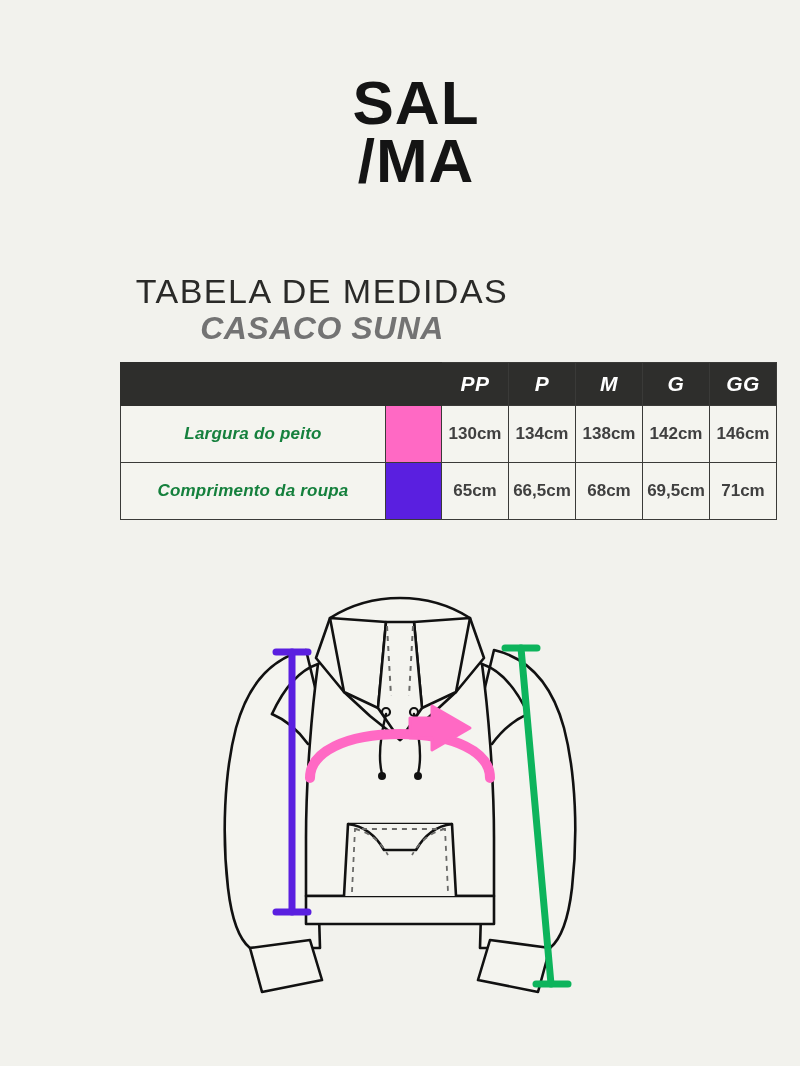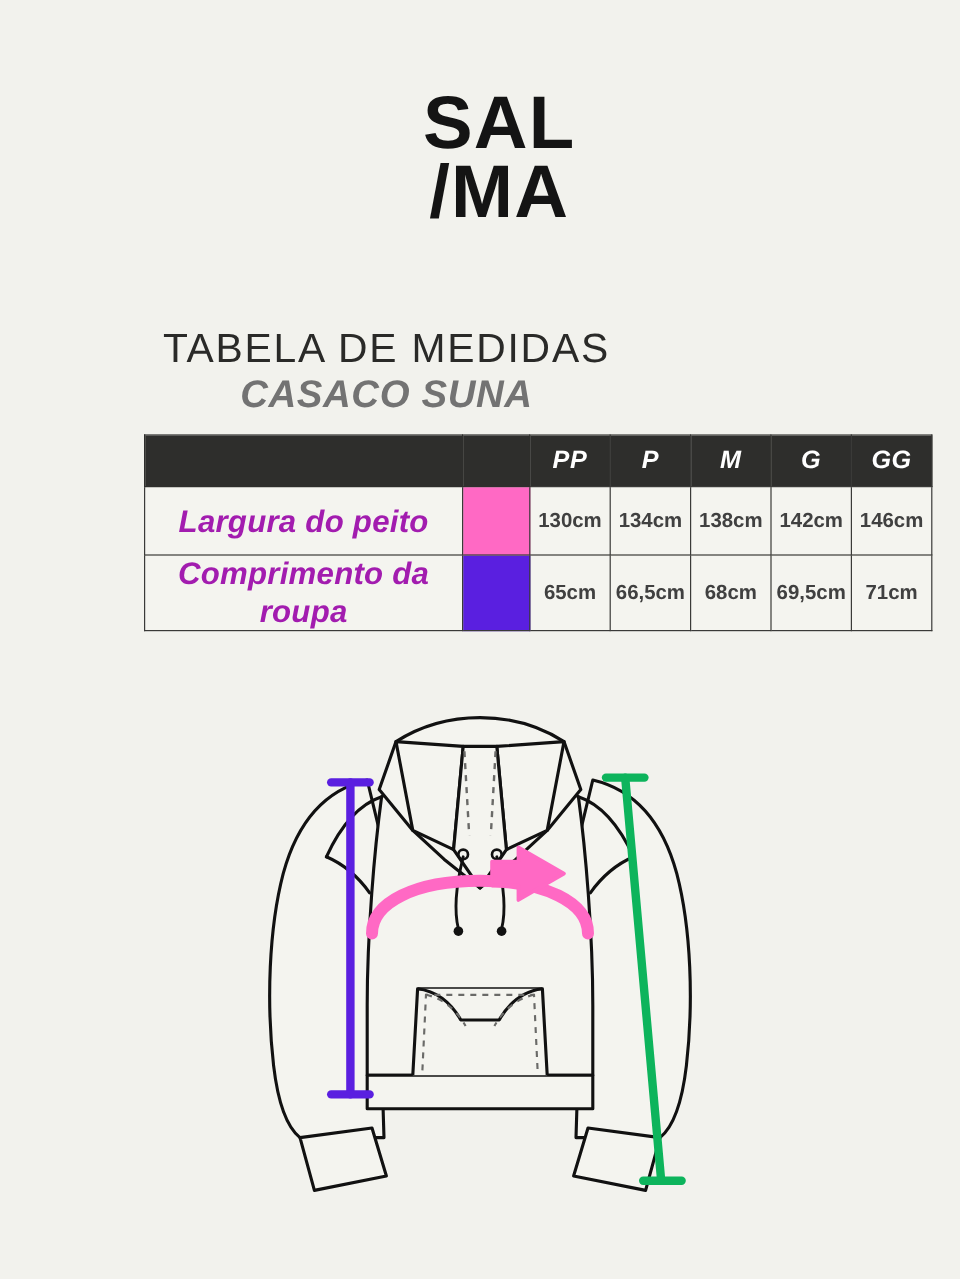--- a/index.html
+++ b/index.html
@@ -107,24 +107,24 @@
   tbody tr {
     background: #f4f4ef;
   }
   tbody td {
     height: 56px;
     font-size: 17px;
     color: #404040;
     font-weight: bold;
   }
   td.row-label {
-    font-size: 26px;
+    font-size: 17px;
     font-weight: bold;
     font-style: italic;
-    color: #a21caf;
+    color: #15803d;
     letter-spacing: 0.2px;
   }
   td.swatch {
     padding: 0;
   }
   .col-label  { width: 265px; }
   .col-swatch { width: 56px; }
   .col-size   { width: 67px; }
 
   

